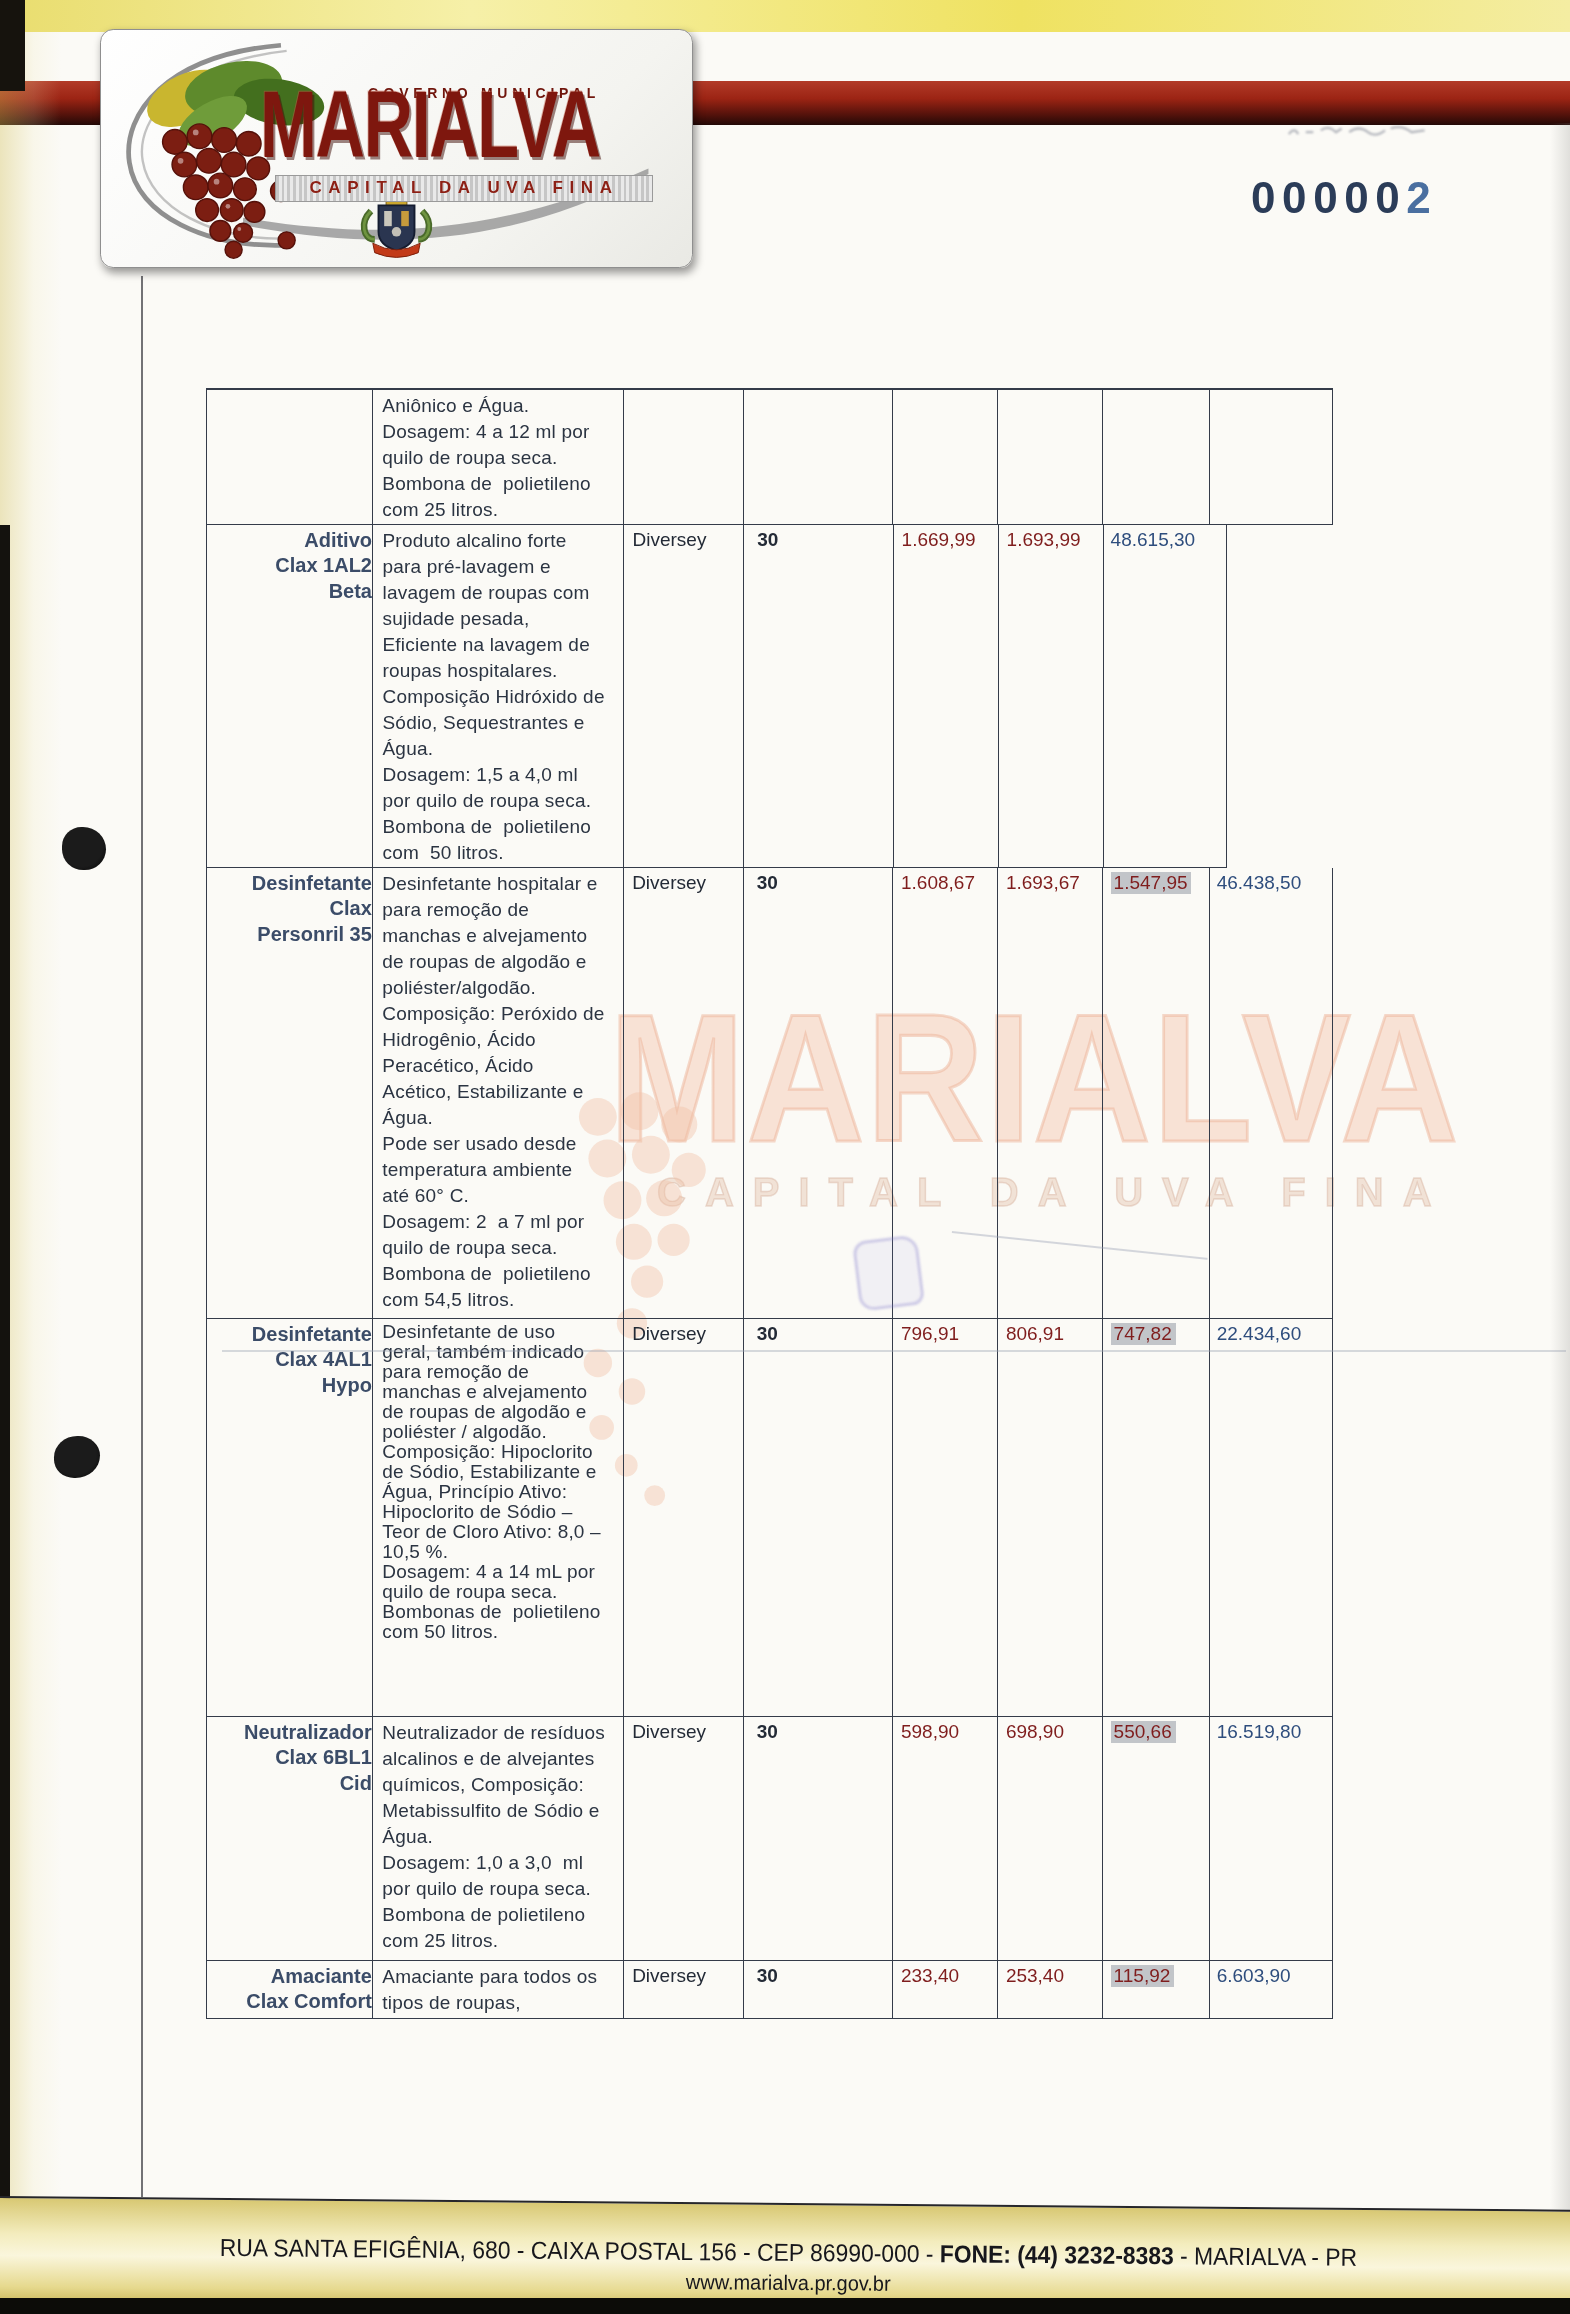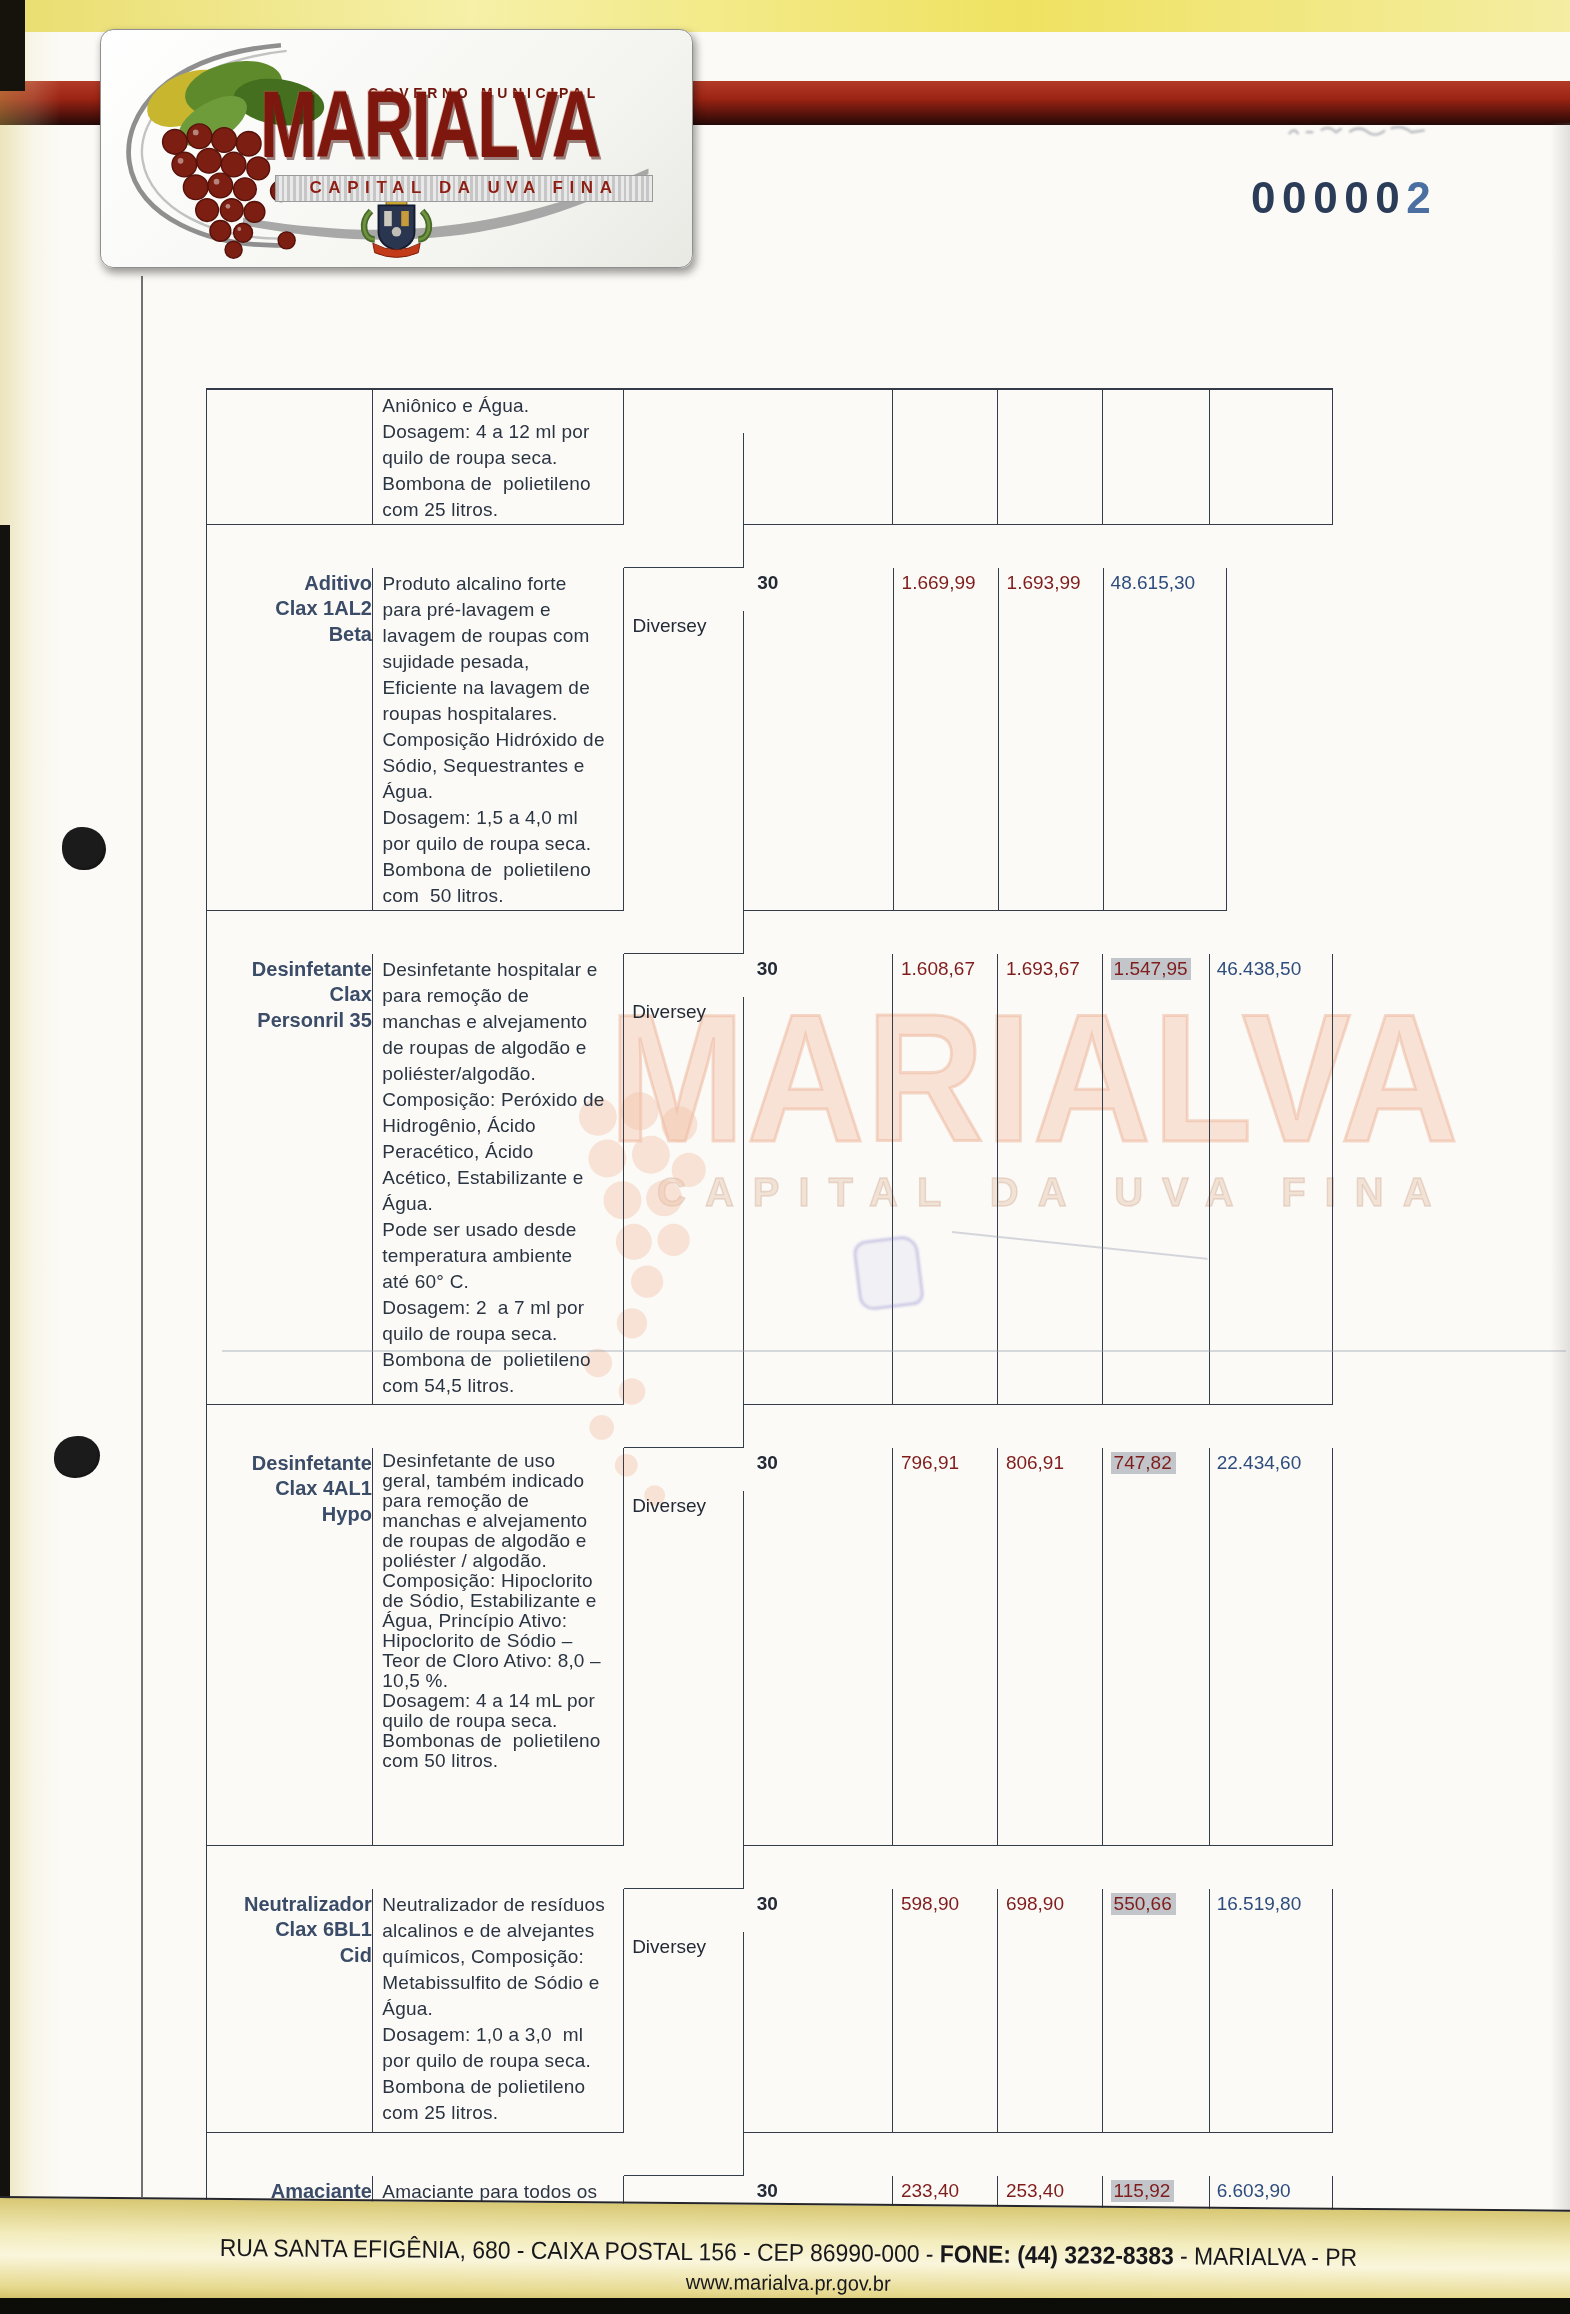--- a/index.html
+++ b/index.html
@@ -51,21 +51,21 @@
     transform:scaleY(1.12);transform-origin:left top;}
   .wm-tag{left:657px;top:1170px;font-size:40px;font-weight:700;letter-spacing:19px;
     color:rgba(226,186,164,.38);-webkit-text-stroke:1.4px rgba(206,160,138,.35);}
 
   
   .tbl{position:absolute;left:206px;top:388px;width:1126px;z-index:2;
     border-top:2.8px solid #343b49;border-left:1.9px solid #343b49;}
   .row{display:flex;}
   .cell{box-sizing:border-box;border-right:1.9px solid #343b49;border-bottom:1.9px solid #343b49;
     overflow:hidden;color:#2b3442;}
-  .c0{width:166px;} .c1{width:251px;} .c2{width:120px;margin-top:43px;} .c3{width:150px;font-weight:bold;}
+  .c0{width:166px;} .c1{width:251px;} .c2{width:120px;} .c3{width:150px;font-weight:bold;}
   .c4{width:105px;} .c5{width:105px;} .c6{width:107px;} .c7{width:123px;}
   .r0 .cell{height:135px;} .r1 .cell{height:343px;} .r2 .cell{height:451px;}
   .r3 .cell{height:398px;} .r4 .cell{height:244px;} .r5 .cell{height:58px;}
   .name{font-weight:700;color:#3b4c68;font-size:20px;line-height:25.6px;text-align:right;
     padding-top:2.8px;white-space:pre;}
   .desc{font-size:19px;padding:2.8px 3.8px 0 9.5px;white-space:pre;letter-spacing:0.2px;}
   .r0 .desc,.r1 .desc,.r2 .desc,.r4 .desc,.r5 .desc{line-height:26px;}
   .r3 .desc{line-height:20px;}
   .brand{font-size:19px;padding:3.8px 0 0 8.5px;color:#232a36;}
   .qty{font-size:19px;padding:3.8px 0 0 13.2px;color:#232a36;}

